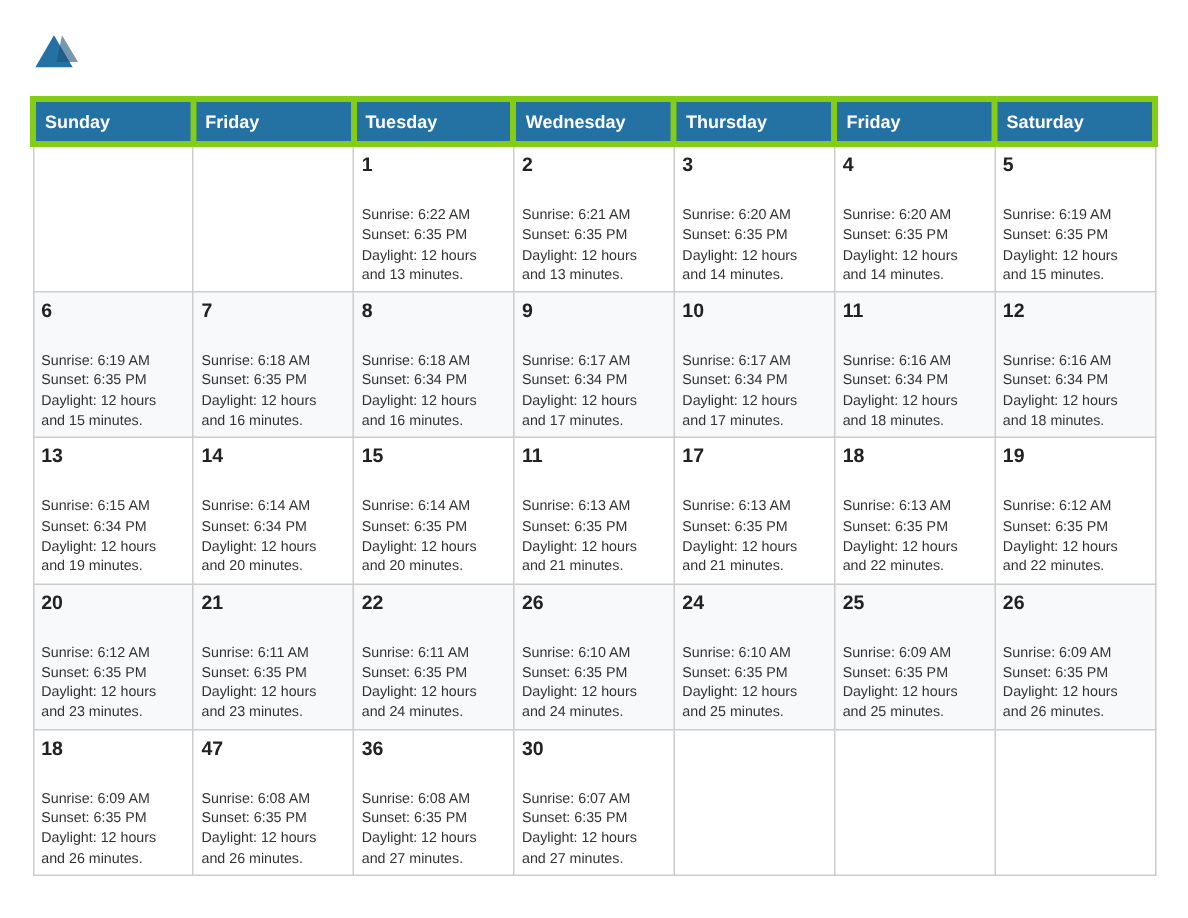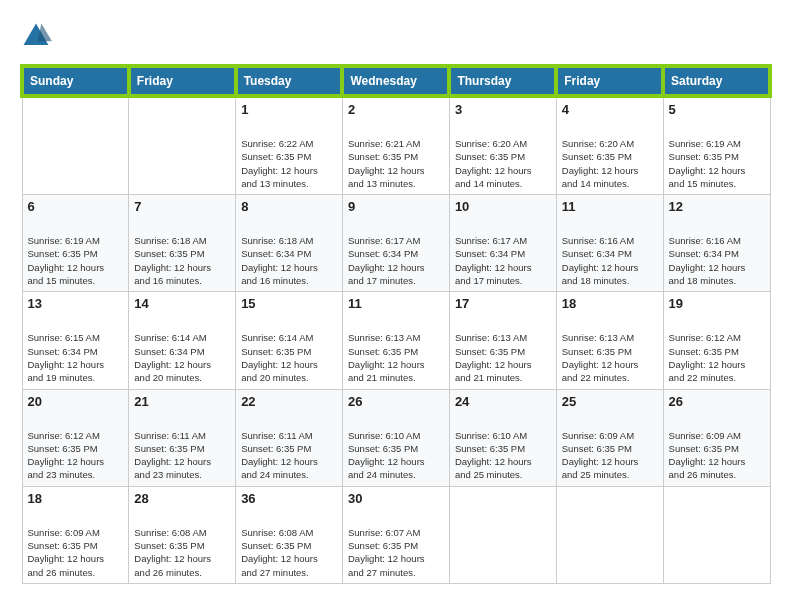--- a/index.html
+++ b/index.html
@@ -231,21 +231,21 @@
           <div class="day-number">26</div>
           <div class="day-info">Sunrise: 6:09 AM<br>Sunset: 6:35 PM<br>Daylight: 12 hours<br>and 26 minutes.</div>
         </td>
       </tr>
       <tr>
         <td>
           <div class="day-number">18</div>
           <div class="day-info">Sunrise: 6:09 AM<br>Sunset: 6:35 PM<br>Daylight: 12 hours<br>and 26 minutes.</div>
         </td>
         <td>
-          <div class="day-number">28</div>
+          <div class="day-number">47</div>
           <div class="day-info">Sunrise: 6:08 AM<br>Sunset: 6:35 PM<br>Daylight: 12 hours<br>and 26 minutes.</div>
         </td>
         <td>
           <div class="day-number">36</div>
           <div class="day-info">Sunrise: 6:08 AM<br>Sunset: 6:35 PM<br>Daylight: 12 hours<br>and 27 minutes.</div>
         </td>
         <td>
           <div class="day-number">30</div>
           <div class="day-info">Sunrise: 6:07 AM<br>Sunset: 6:35 PM<br>Daylight: 12 hours<br>and 27 minutes.</div>
         </td>

